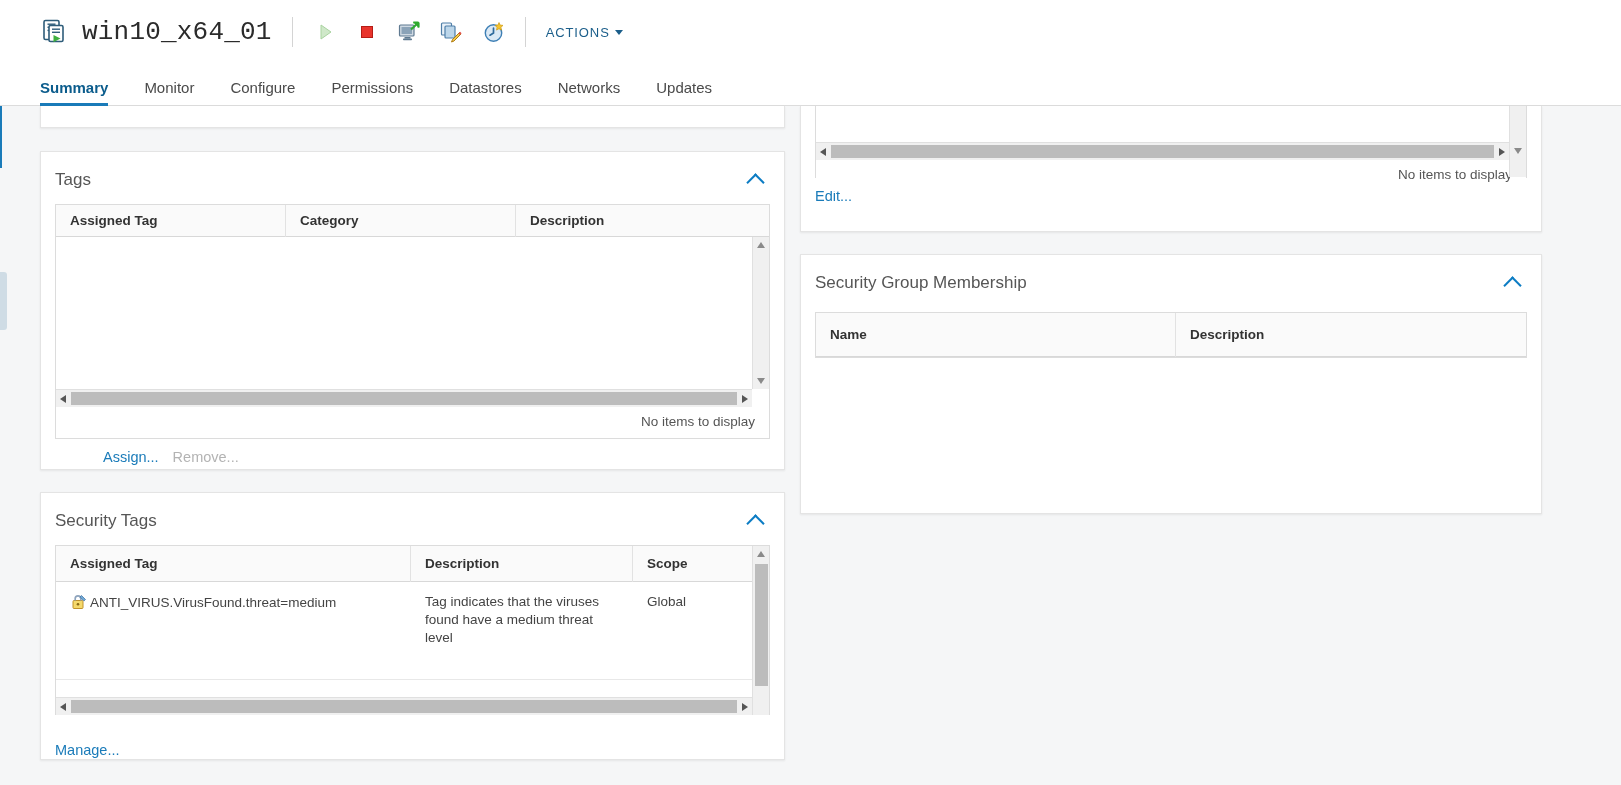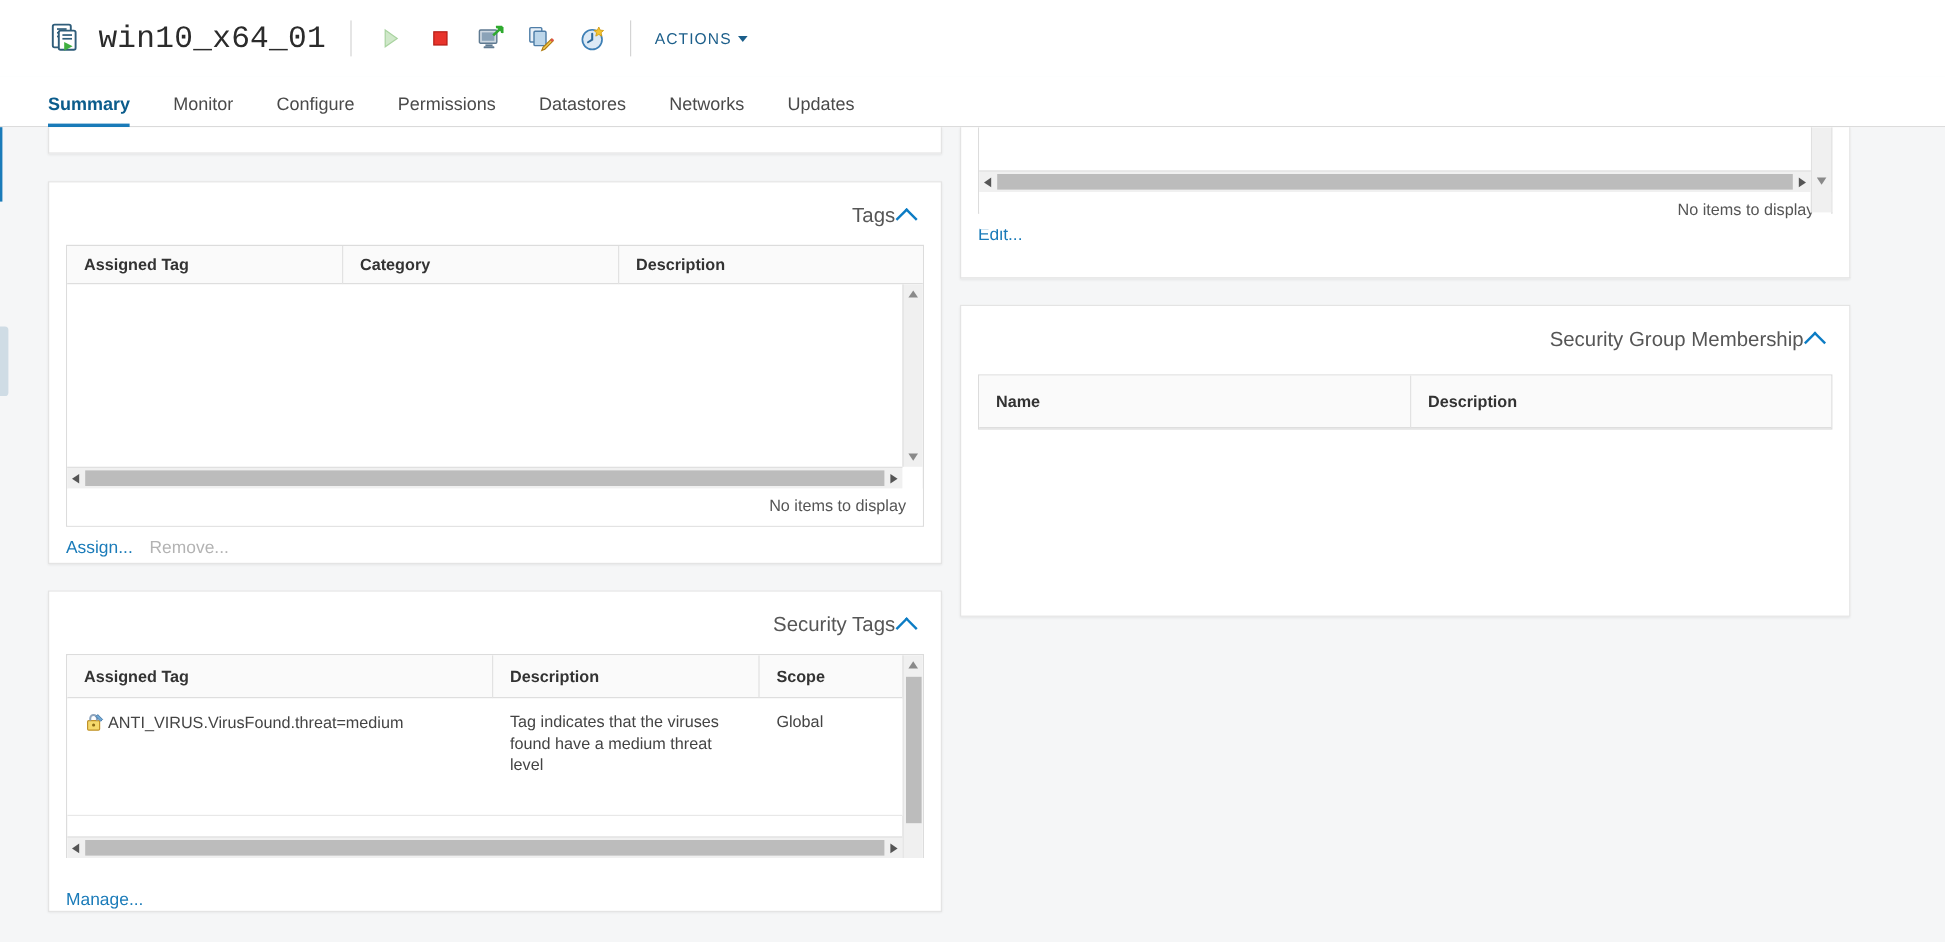--- a/index.html
+++ b/index.html
@@ -59,21 +59,21 @@
   }
   .col-left  { position: absolute; left: 40px; top: 0; width: 745px; }
   .col-right { position: absolute; left: 800px; top: 0; width: 742px; }
 
   .card {
     background: #fff; border: 1px solid #e4e4e4;
     box-shadow: 0 1px 2px rgba(0,0,0,.07);
     position: relative;
   }
   .card-head {
-    display: flex; align-items: center; justify-content: flex-end;
+    display: flex; align-items: center; justify-content: space-between;
     padding: 18px 18px 14px 14px;
   }
   .card-title { font-size: 17px; color: #565656; font-weight: 400; }
   .chev {
     width: 20px; height: 20px; position: relative; cursor: pointer; flex: 0 0 auto;
   }
   .chev::before {
     content: ""; position: absolute; left: 3px; top: 6px;
     width: 11px; height: 11px; border-left: 2px solid #0c7cc4;
     border-top: 2px solid #0c7cc4; transform: rotate(45deg);
@@ -260,21 +260,21 @@
 
         <div class="hsb" style="margin-right:17px;">
           <span class="arr l"></span>
           <span class="thumb"></span>
           <span class="arr r"></span>
         </div>
 
         <div class="noitems">No items to display</div>
       </div>
 
-      <div class="linkrow" style="">
+      <div class="linkrow" style="margin-left:48px;">
         <span class="lk">Assign...</span>
         <span class="lk disabled">Remove...</span>
       </div>
     </div>
 
     <div class="card" style="margin-top:22px; height:268px;">
       <div class="card-head">
         <span class="card-title">Security Tags</span>
         <span class="chev"></span>
       </div>

